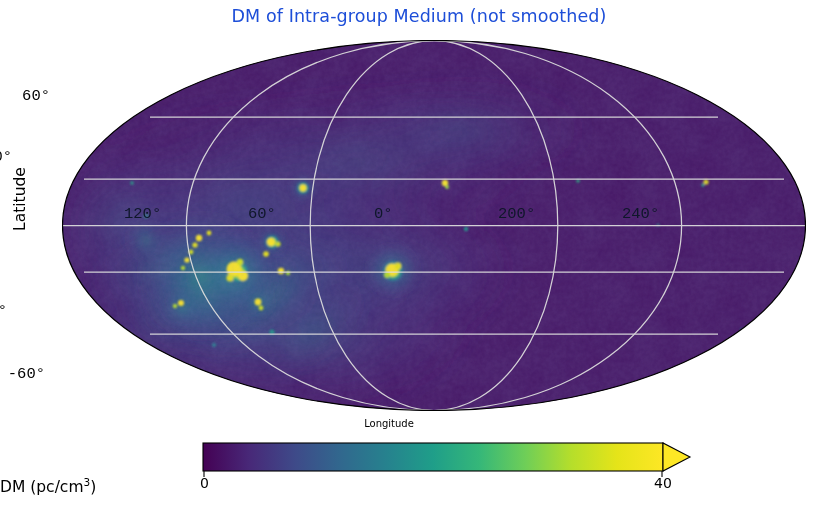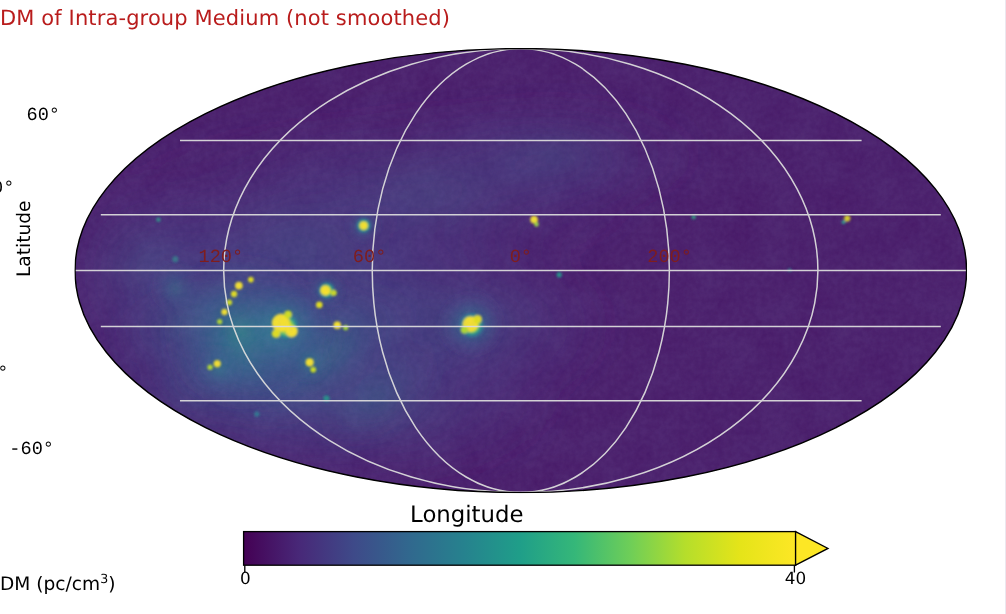--- a/index.html
+++ b/index.html
@@ -23,23 +23,23 @@
     height: 512px;
     background: #ffffff;
   }
 
   
   #title {
     position: absolute;
     left: 0;
     top: 6px;
     width: 838px;
-    text-align: left;
+    text-align: center;
     font-size: 17.5px;
-    color: #b91c1c;
+    color: #1d4ed8;
     letter-spacing: 0.1px;
   }
 
   
   #map-area {
     position: absolute;
     left: 62px;
     top: 40px;
     width: 744px;
     height: 371px;
@@ -57,23 +57,22 @@
   
   .lat-label {
     position: absolute;
     text-align: right;
     font-size: 15.5px;
     color: #000;
     white-space: nowrap;
   }
   .lon-label {
     position: absolute;
-    text-align: center;
     font-size: 15.5px;
-    color: #7f1d1d;
+    color: #0f172a;
     white-space: nowrap;
   }
 
   #ylabel {
     position: absolute;
     left: -45px;
     top: 190px;
     width: 130px;
     text-align: center;
     font-size: 15.5px;
@@ -81,21 +80,21 @@
     transform-origin: center center;
     color: #000;
   }
 
   #xlabel {
     position: absolute;
     left: 0px;
     top: 418px;
     width: 778px;
     text-align: center;
-    font-size: 19px;
+    font-size: 10px;
     color: #000;
   }
 
   
   #cbar-wrap {
     position: absolute;
     left: 203px;
     top: 443px;
     width: 460px;
     height: 28px;
@@ -318,20 +317,21 @@
     <div class="lat-label" style="left:-152px; top:47px;  width:140px;">60°</div>
     <div class="lat-label" style="left:-190px; top:108px; width:140px;">30°</div>
 
     <div class="lat-label" style="left:-195px; top:262px; width:140px;">-30°</div>
     <div class="lat-label" style="left:-157px; top:325px; width:140px;">-60°</div>
 
     <div class="lon-label" style="left:62px;  top:165px; width:120px;">120°</div>
     <div class="lon-label" style="left:186px; top:165px; width:120px;">60°</div>
     <div class="lon-label" style="left:312px; top:165px; width:120px;">0°</div>
     <div class="lon-label" style="left:436px; top:165px; width:120px;">200°</div>
+    <div class="lon-label" style="left:560px; top:165px; width:120px;">240°</div>
   </div>
 
   <div id="ylabel">Latitude</div>
   <div id="xlabel">Longitude</div>
 
   <div id="cbar-wrap">
     <svg id="cbar-svg" viewBox="0 0 500 28" preserveAspectRatio="none">
 
       <rect x="0" y="0" width="460" height="28" fill="url(#viridis-h)" stroke="#000000" stroke-width="1.1"></rect>
 

